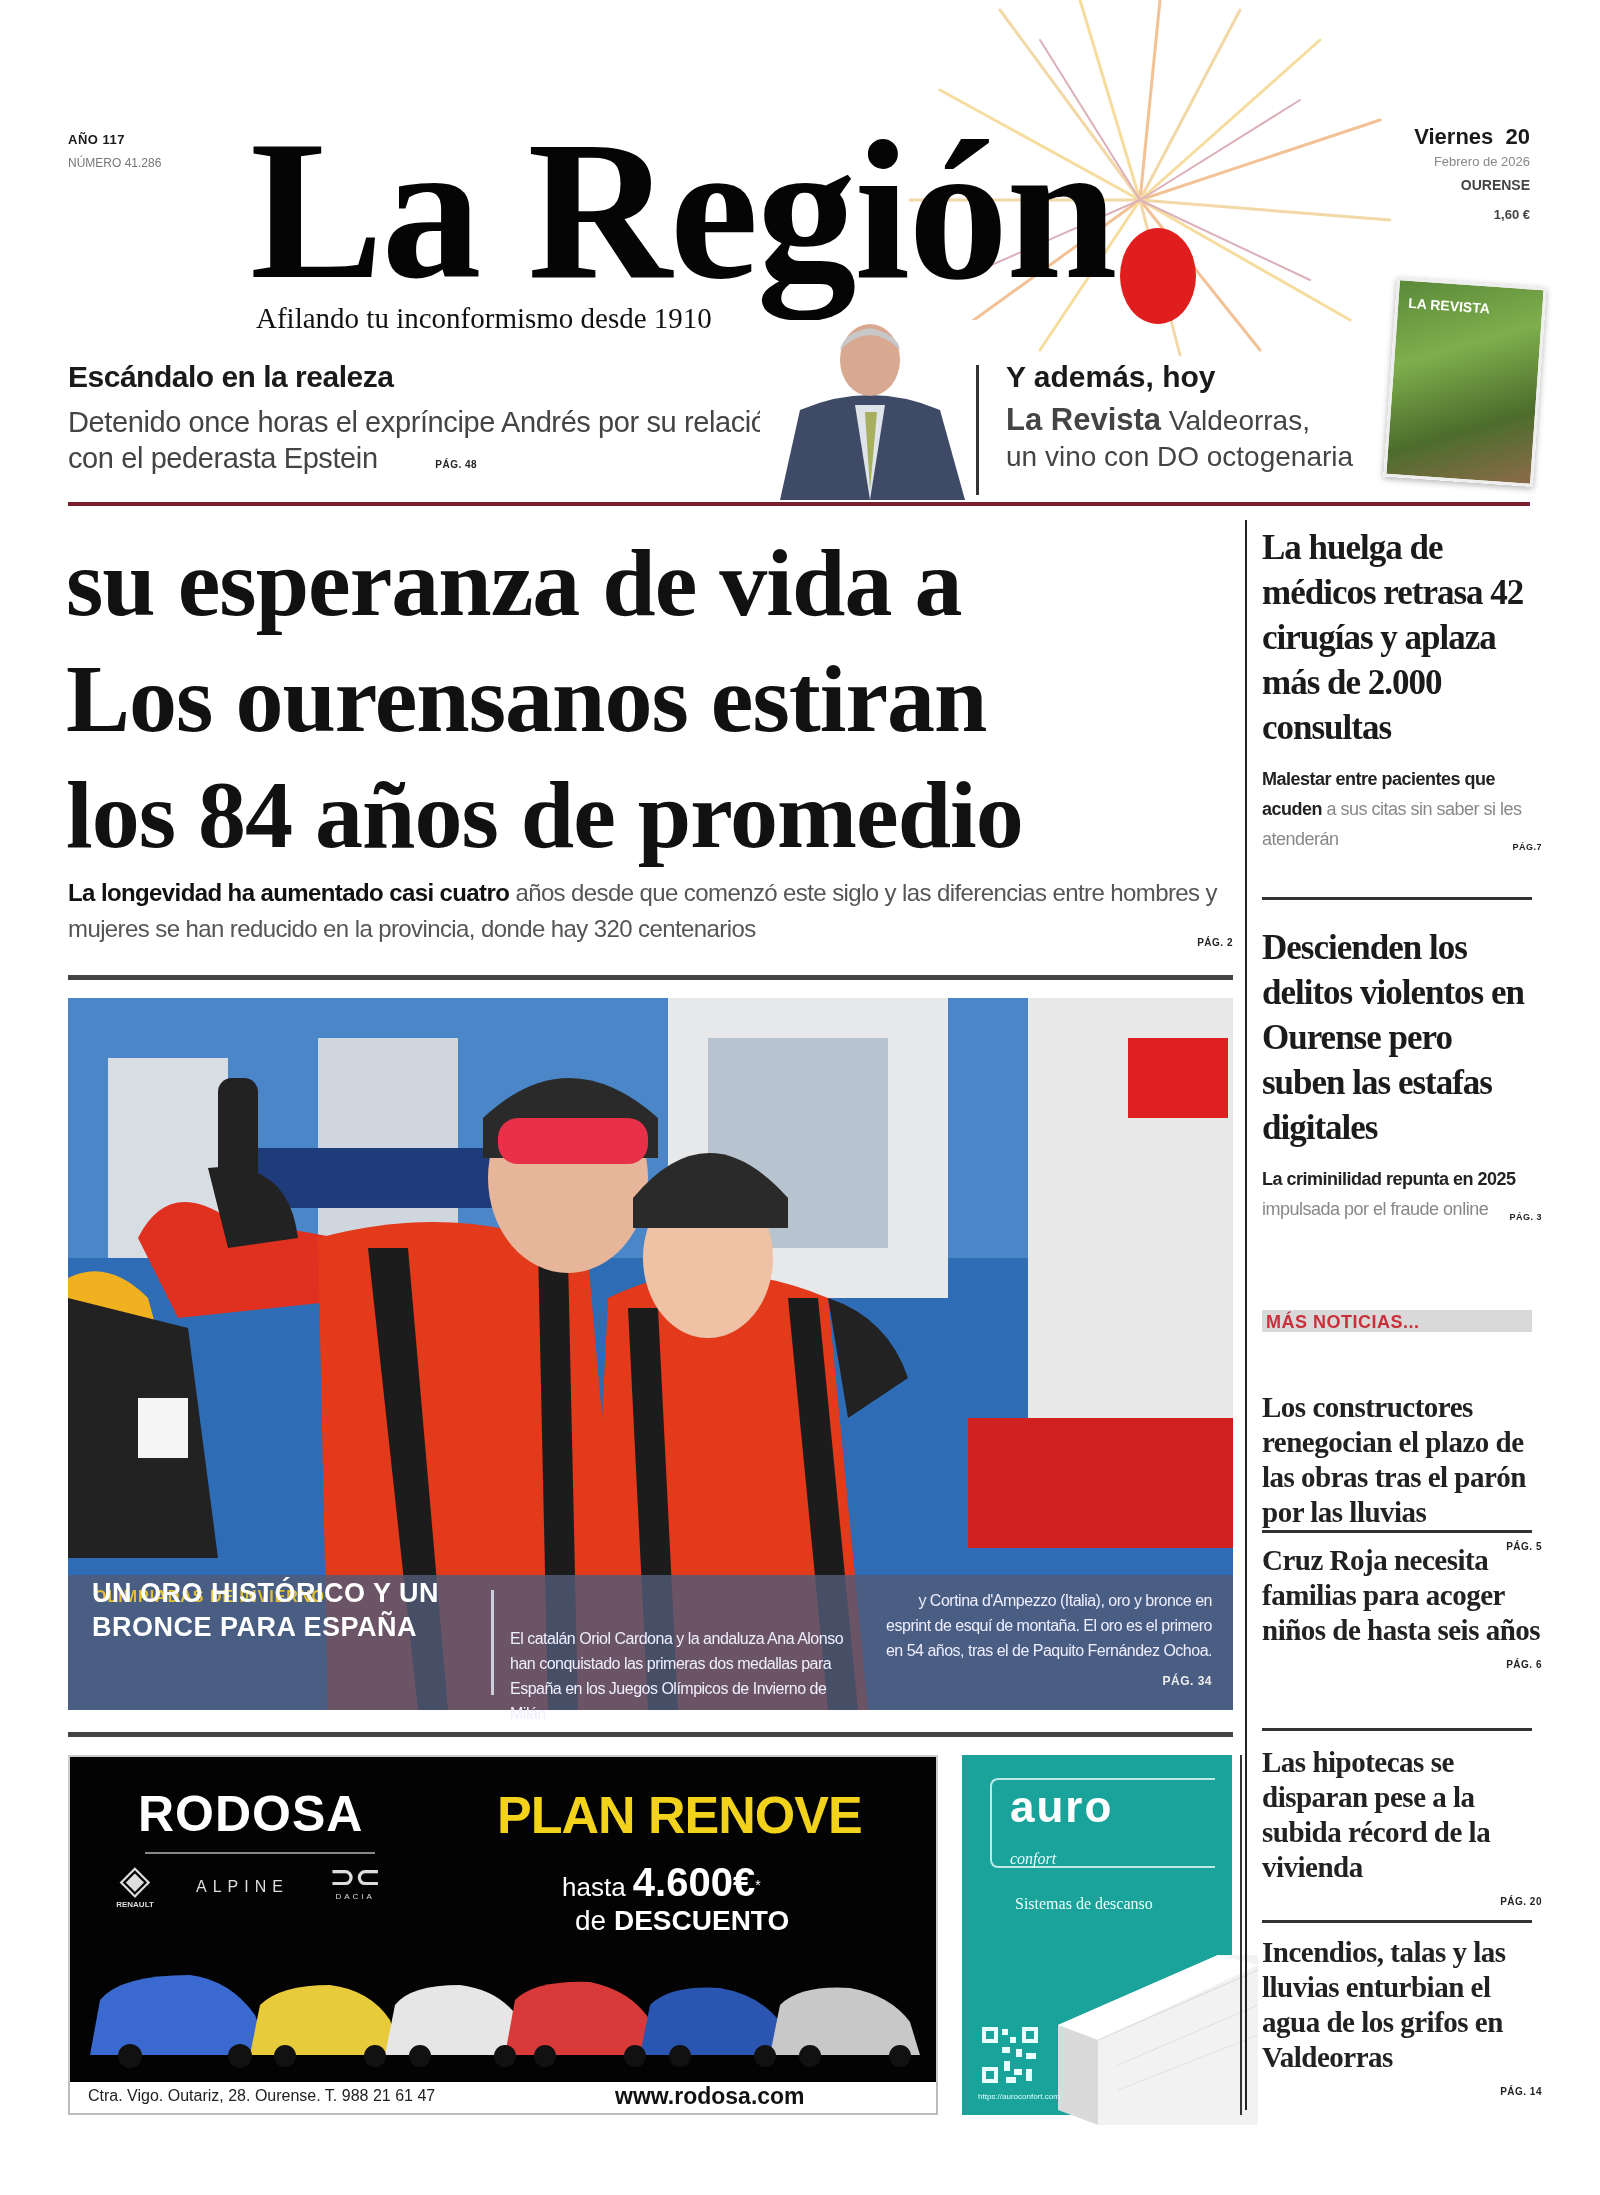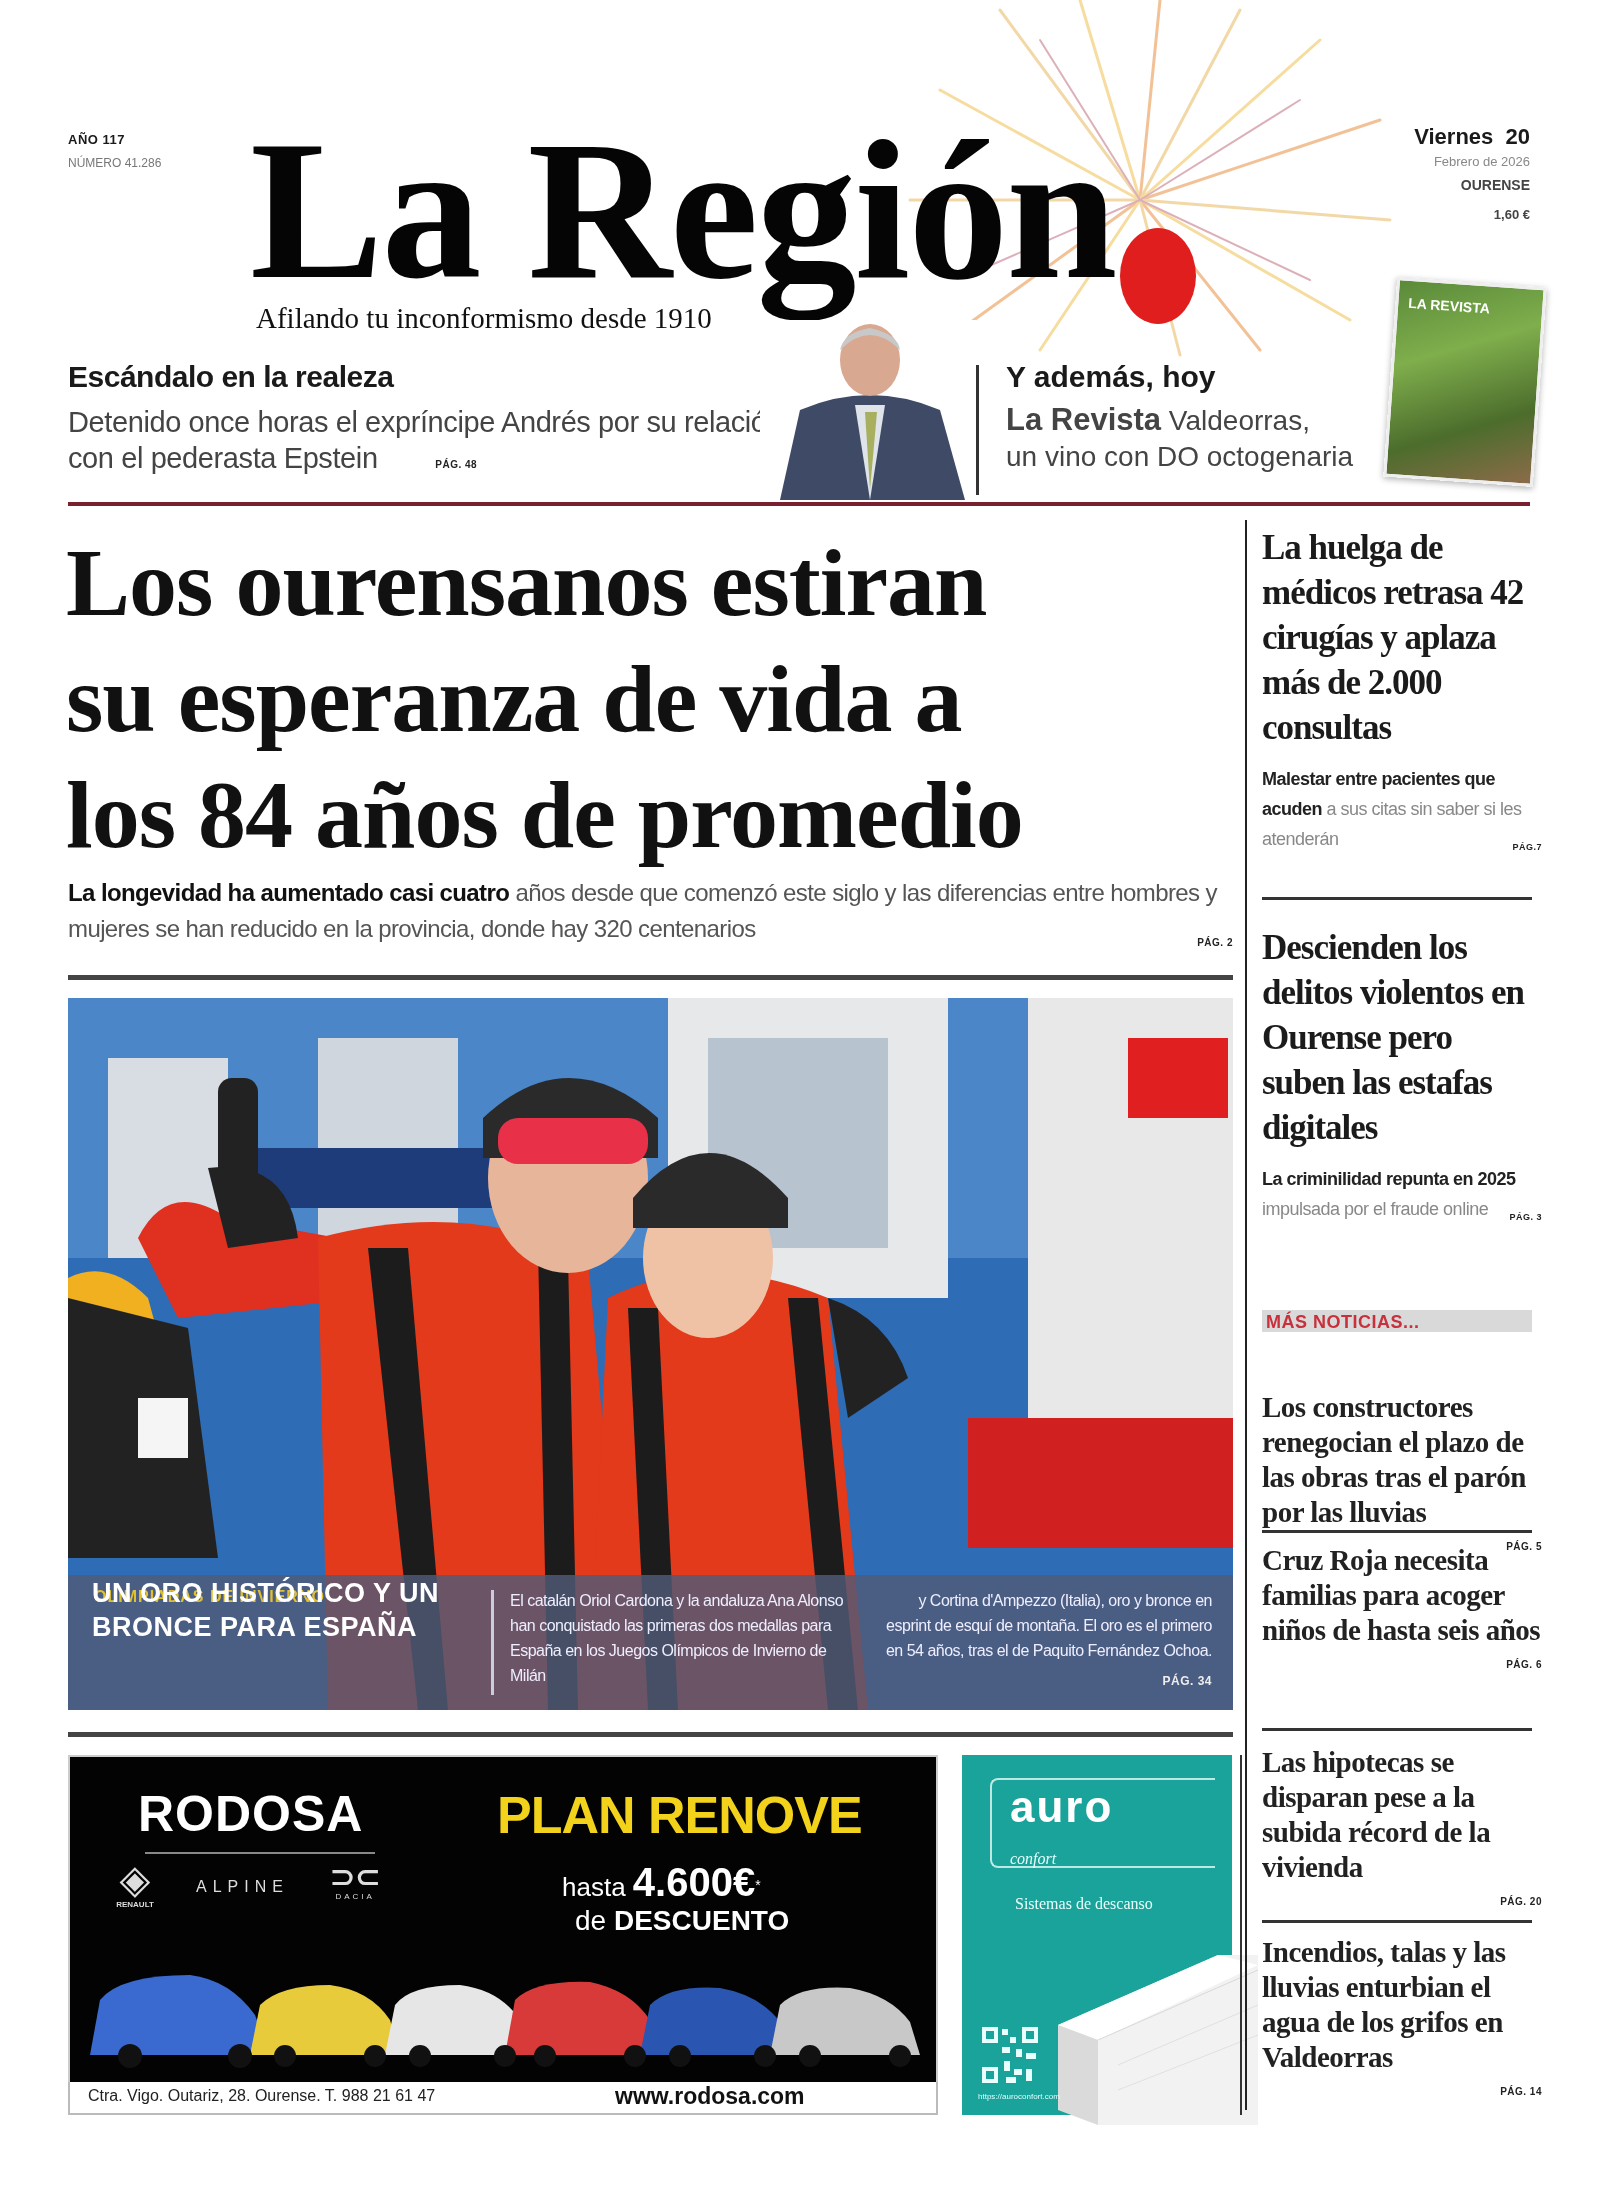--- a/index.html
+++ b/index.html
@@ -43,21 +43,21 @@
   .main-sub .pag { float: right; margin-top: 14px; }
   .rule-main { left: 68px; top: 975px; width: 1165px; height: 5px; background: #444; }
 
   
   .photo { left: 68px; top: 998px; width: 1165px; height: 712px; overflow: hidden; background: #2f6fb8; }
   .caption-band { left: 68px; top: 1575px; width: 1165px; height: 135px; background: rgba(80,90,120,0.82); }
   .cap-kicker { left: 94px; top: 1588px; font-size: 16px; font-weight: 700; color: #e0c030; letter-spacing: 1px; }
   .cap-title { left: 92px; top: 1576px; width: 400px; font-size: 27px; font-weight: 700; color: #fff; line-height: 34px; letter-spacing: 0.5px; }
   .cap-sep { left: 491px; top: 1590px; width: 3px; height: 105px; background: #ccd; }
   .cap-col { top: 1588px; width: 340px; font-size: 16px; line-height: 25px; color: #eef; letter-spacing: -0.5px; }
-  .cap-col1 { left: 510px; }
+  .cap-col1 { left: 510px; margin-top: 38px; }
   .cap-col2 { left: 872px; width: 340px; text-align: right; }
   .cap-col2 .pag { color: #eee; font-size: 12px; float: right; margin-top: 6px; }
 
   .rule-ad { left: 68px; top: 1732px; width: 1165px; height: 5px; background: #444; }
 
   
   .ad-rodosa { left: 68px; top: 1755px; width: 870px; height: 360px; background: #030303; border: 2px solid #ccc; }
   .rodosa-name { left: 138px; top: 1785px; font-size: 50px; font-weight: 700; color: #fff; letter-spacing: 1px; }
   .rodosa-line { left: 145px; top: 1852px; width: 230px; height: 2px; background: #888; }
   .brand-renault { left: 115px; top: 1858px; width: 40px; text-align: center; color: #ddd; }
@@ -174,22 +174,22 @@
     <span>un vino con DO octogenaria</span>
   </div>
 </div>
 <div class="abs revista-cover">
   <span class="lbl">LA REVISTA</span>
 </div>
 
 <div class="abs rule-top"></div>
 
 <div class="abs main-head">
+  <div>su esperanza de vida a</div>
   <div>Los ourensanos estiran</div>
-  <div>su esperanza de vida a</div>
   <div>los 84 años de promedio</div>
 </div>
 <div class="abs main-sub">
   <b>La longevidad ha aumentado casi cuatro</b><span> años desde que comenzó este siglo y las diferencias entre hombres y mujeres se han reducido en la provincia, donde hay 320 centenarios</span>
   <span class="pag">PÁG. 2</span>
 </div>
 <div class="abs rule-main"></div>
 
 <svg class="abs photo" viewBox="0 0 1165 712" preserveAspectRatio="none">
   <rect width="1165" height="712" fill="#2e6cb6"></rect>

